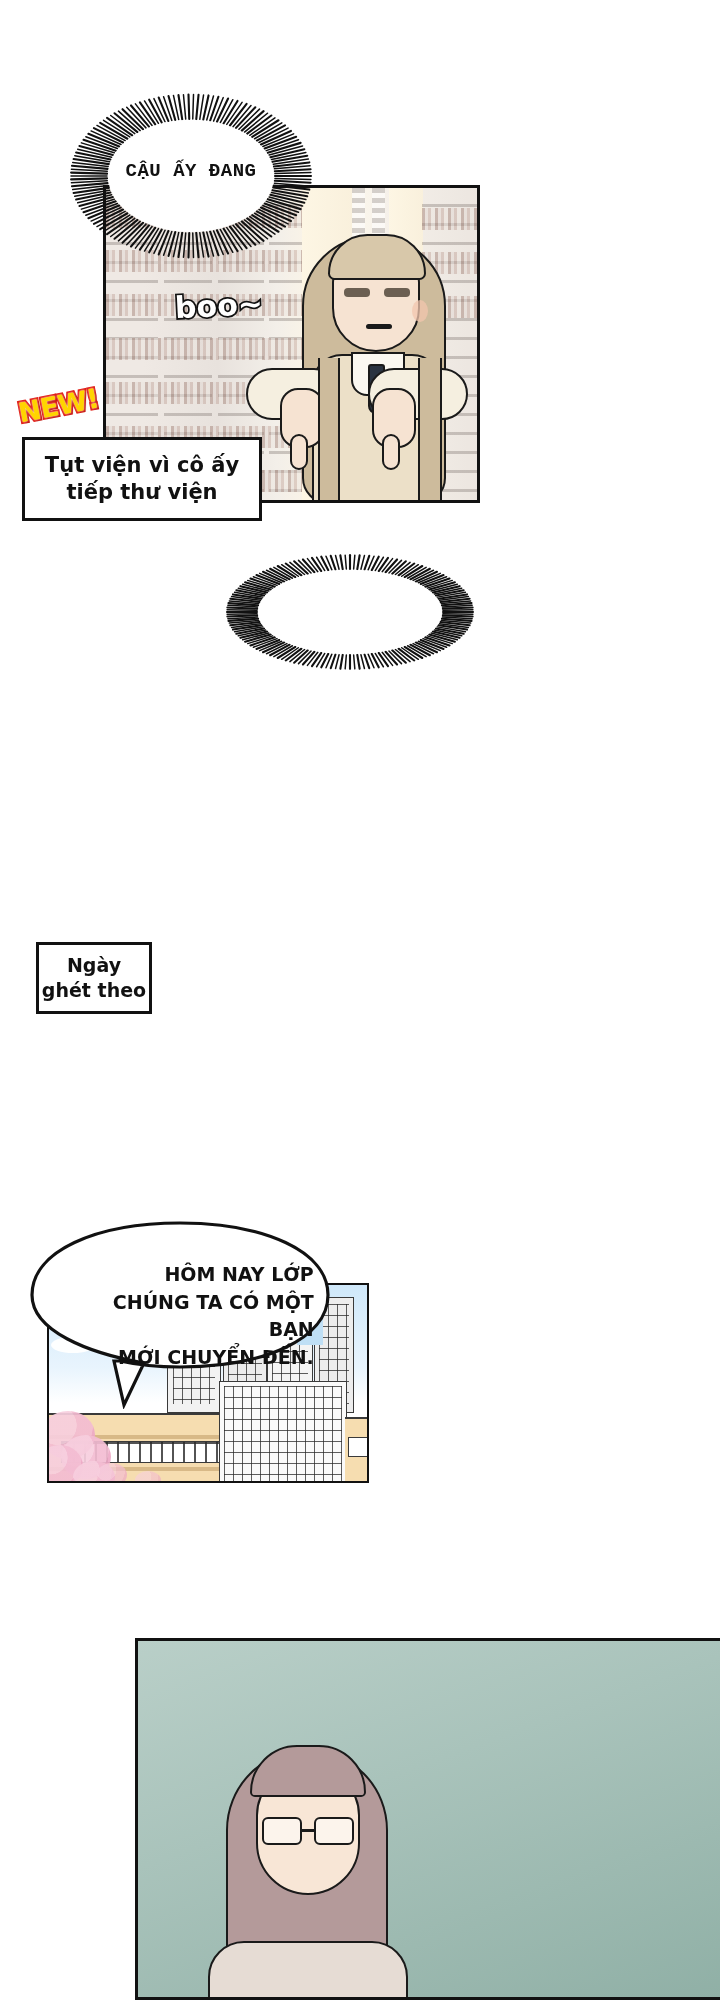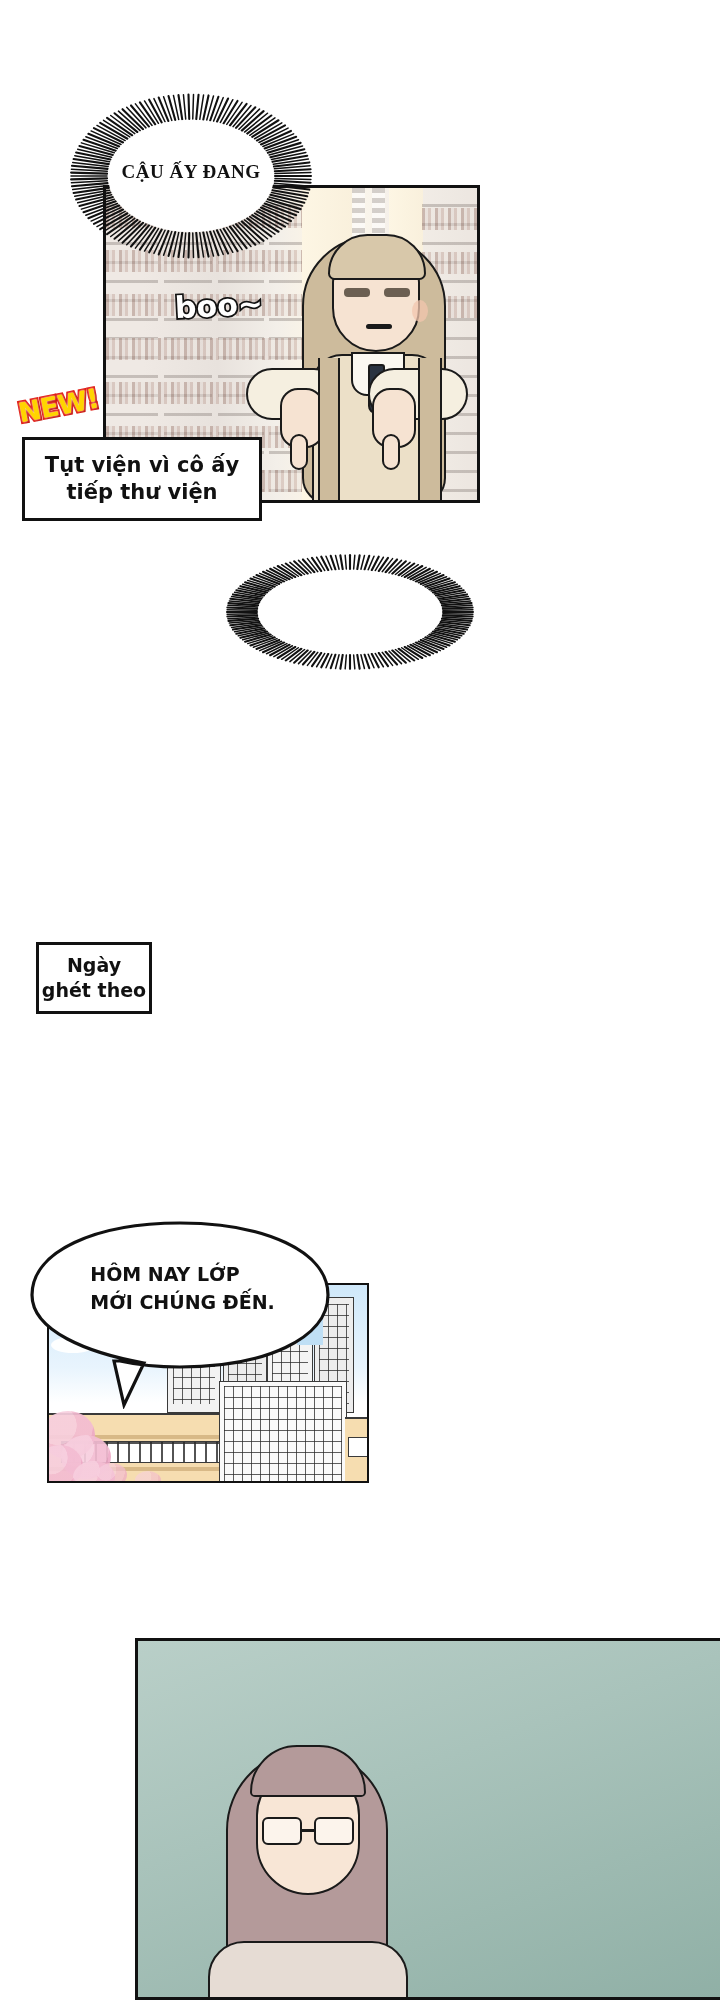--- a/index.html
+++ b/index.html
@@ -111,21 +111,21 @@
     background: rgba(255,255,255,0.55);
   }
   .glasses-bridge { position:absolute; height:2.5px; background:#1a1a1a; }
 
   
   .spiky-wrap { position:absolute; }
   .spiky-wrap svg { display:block; width:100%; height:100%; }
   .spiky-text {
     position:absolute; left:0; right:0;
     text-align:center;
-    font-family:Liberation Serif, serif;
+    font-family:Liberation Mono, monospace;
     font-weight:700;
     color:#111;
     letter-spacing:.5px;
     line-height:1.25;
   }
 
   
   .caption-box {
     position:absolute;
     background:#fff;
@@ -137,21 +137,21 @@
     line-height:1.3;
     text-align:center;
     z-index: 30;
   }
 
   
   .oval-bubble { position:absolute; z-index:35; }
   .oval-bubble svg { display:block; width:100%; height:100%; }
   .oval-text {
     position:absolute; left:6%; right:6%;
-    text-align:left;
+    text-align:right;
     font-family:"DejaVu Sans", sans-serif;
     font-weight:700; color:#111;
     line-height:1.45;
     margin-left:44px;
   }
 
   
   #new-badge {
     position:absolute; left:18px; top:390px;
     transform: rotate(-11deg);
@@ -636,17 +636,18 @@
       <path d="M152 4
                C 236 4 300 32 300 76
                C 300 120 236 148 152 148
                C 130 148 110 146 92 142
                L 86 142 L 96 186 L 116 144
                C 60 134 4 112 4 76
                C 4 32 68 4 152 4 Z" fill="#ffffff" stroke="#111111" stroke-width="3.2"></path>
     </svg>
     <div class="oval-text" style="top:42px; font-size:19px;">
       <div>HÔM NAY LỚP</div>
-      <div>MỚI CHÚNG ĐẾN.</div>
+      <div>CHÚNG TA CÓ MỘT BẠN</div>
+      <div>MỚI CHUYỂN ĐẾN.</div>
     </div>
   </div>
 
 </div>
 
 </body></html>

